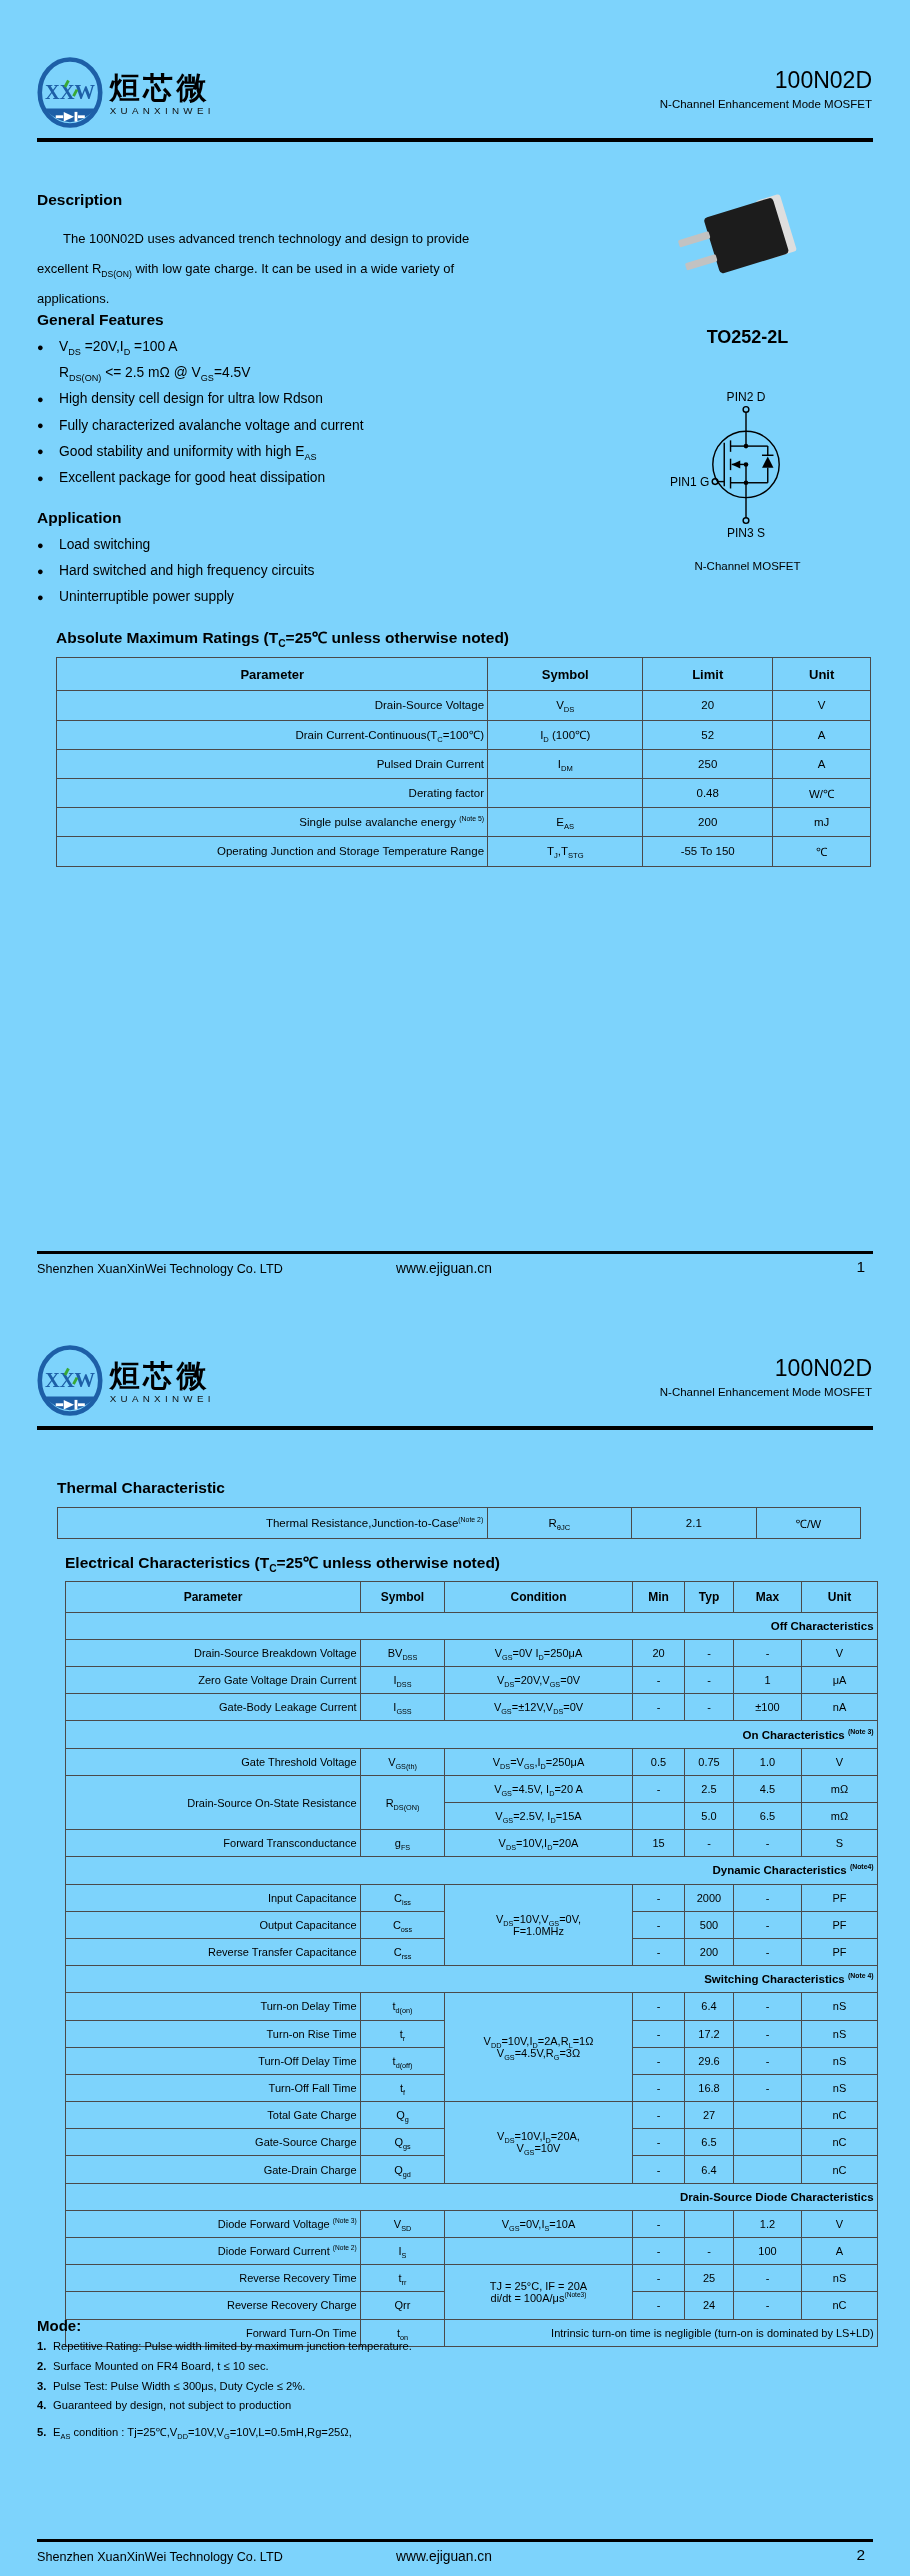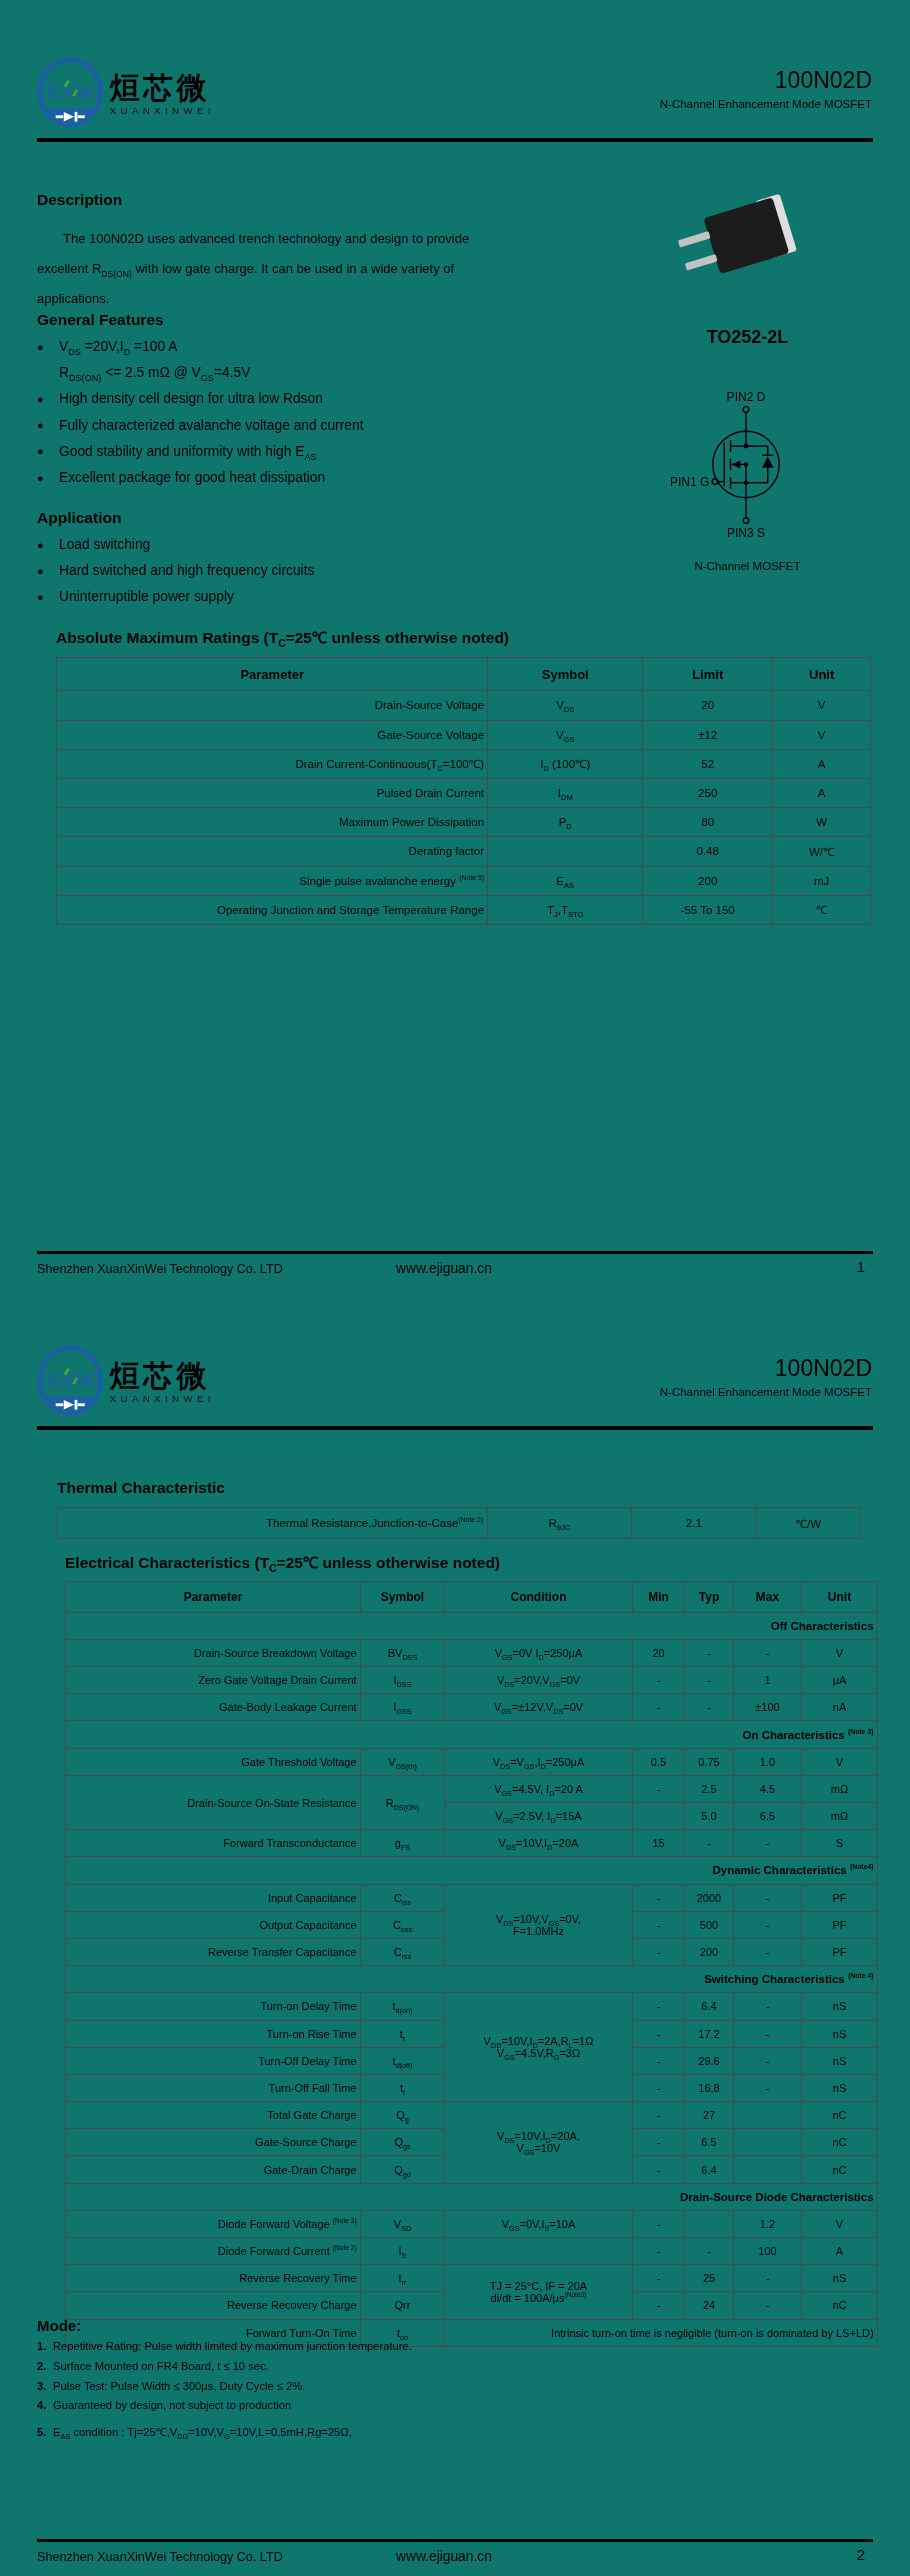--- a/index.html
+++ b/index.html
@@ -1,17 +1,17 @@
 <!DOCTYPE html>
 <html style="font-size:9.2px"><head>
 <meta charset="utf-8">
 <style>
   html,body{margin:0;padding:0;background:#fff;}
   body{width:910px;font-family:"Liberation Sans",sans-serif;color:#000;-webkit-font-smoothing:antialiased;}
-  .page{position:relative;width:910px;height:1288px;background:#0f766e;overflow:hidden;}
+  .page{position:relative;width:910px;height:1288px;background:#7dd3fc;overflow:hidden;}
   sub{font-size:66%;line-height:0;}
   sup{font-size:60%;line-height:0;vertical-align:super;}
 
   
   .logo{position:absolute;left:36px;top:56px;display:flex;align-items:flex-start;}
   .logo-text{margin-left:5.7px;}
   .logo-cn{font-size:30px;font-weight:700;letter-spacing:3.4px;line-height:1.05;margin-top:16px;}
   .logo-en{font-size:9.8px;letter-spacing:4.3px;margin-top:1.1px;color:#111;}
   .hdr-right{position:absolute;right:38px;top:68px;text-align:right;}
   .hdr-part{font-size:23px;line-height:1.1;}
@@ -215,42 +215,30 @@
         <th class="cell-c">Limit</th>
         <th class="cell-c">Unit</th>
       </tr>
       <tr>
             <td class="cell-l">Drain-Source Voltage</td>
             <td class="cell-c">V<sub>DS</sub></td>
             <td class="cell-c">20</td>
             <td class="cell-c">V</td>
           </tr>
       <tr>
-            <td class="cell-l">Gate-Source Voltage</td>
-            <td class="cell-c">V<sub>GS</sub></td>
-            <td class="cell-c">±12</td>
-            <td class="cell-c">V</td>
-          </tr>
-      <tr>
             <td class="cell-l">Drain Current-Continuous(T<sub>C</sub>=100℃)</td>
             <td class="cell-c">I<sub>D</sub> (100℃)</td>
             <td class="cell-c">52</td>
             <td class="cell-c">A</td>
           </tr>
       <tr>
             <td class="cell-l">Pulsed Drain Current</td>
             <td class="cell-c">I<sub>DM</sub></td>
             <td class="cell-c">250</td>
             <td class="cell-c">A</td>
-          </tr>
-      <tr>
-            <td class="cell-l">Maximum Power Dissipation</td>
-            <td class="cell-c">P<sub>D</sub></td>
-            <td class="cell-c">80</td>
-            <td class="cell-c">W</td>
           </tr>
       <tr>
             <td class="cell-l">Derating factor</td>
             <td class="cell-c"></td>
             <td class="cell-c">0.48</td>
             <td class="cell-c">W/℃</td>
           </tr>
       <tr>
             <td class="cell-l">Single pulse avalanche energy <sup>(Note 5)</sup></td>
             <td class="cell-c">E<sub>AS</sub></td>

